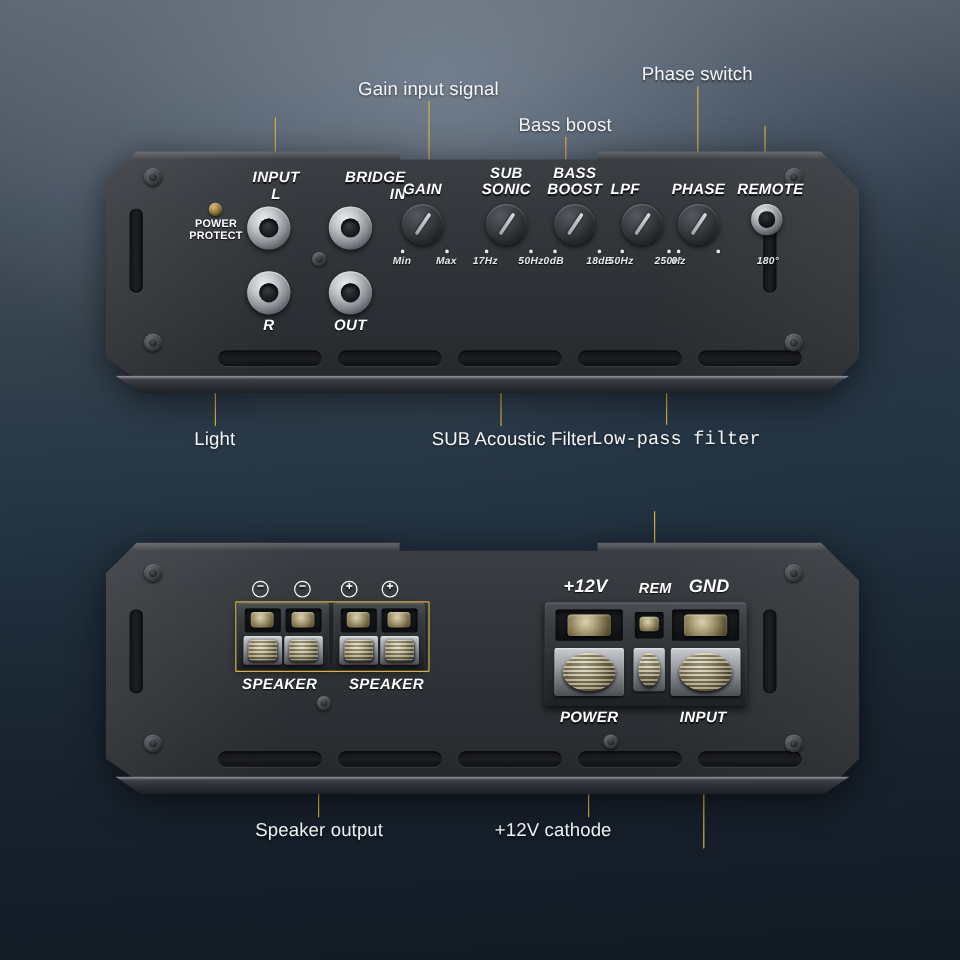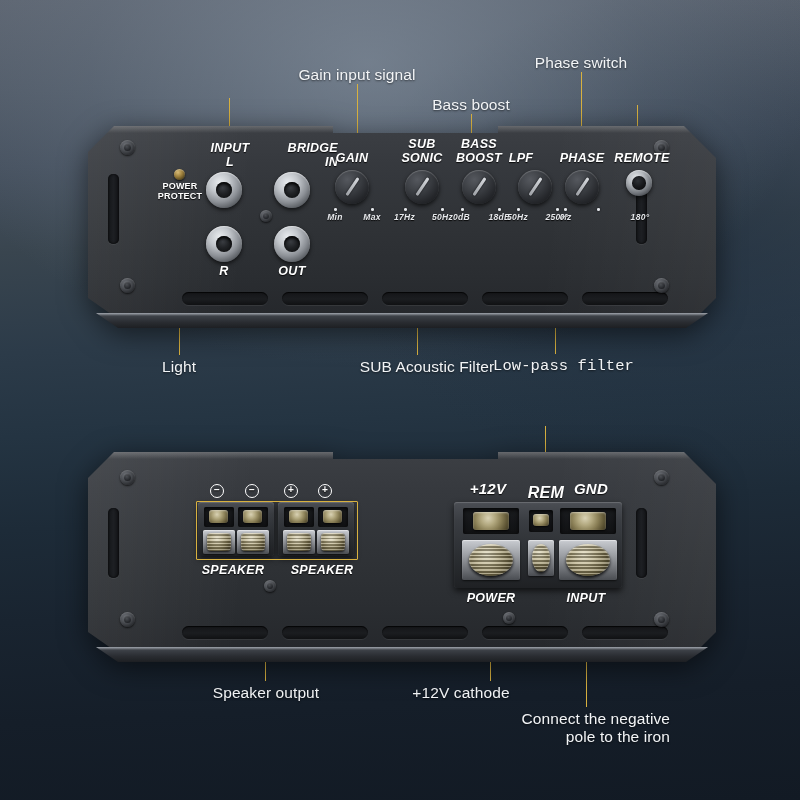--- a/index.html
+++ b/index.html
@@ -239,22 +239,20 @@
   </div>
 
   <div class="lead" style="left:545px;top:426px;height:108px;"></div>
 
   <div class="callout ctr" style="left:197px;top:684px;width:138px;">Speaker output</div>
   <div class="lead" style="left:265px;top:555px;height:126px;"></div>
 
   <div class="callout ctr" style="left:380px;top:684px;width:162px;">+12V cathode</div>
   <div class="lead" style="left:490px;top:580px;height:101px;"></div>
 
-  <div class="callout rgt" style="left:440px;top:710px;width:230px;">Connect the negative
-pole to the iron</div>
   <div class="lead" style="left:586px;top:580px;height:127px;"></div>
 
   <div class="amp" style="left:88px;top:452px;width:628px;height:218px;">
     <div style="position:absolute;inset:0;
          clip-path:polygon(0 26px, 26px 0, 160px 0,
                            160px 0, 245px 0, 245px 7px, 410px 7px, 410px 0,
                            596px 0, 628px 32px, 628px 180px,
                            600px 208px, 40px 208px, 0 180px);">
       <div class="face"></div>
       <div class="topsheen"></div>
@@ -308,21 +306,21 @@
     <div class="tscrew big" style="left:153px;top:81px;width:24px;height:18px;"></div>
     <div class="tscrew big" style="left:199px;top:81px;width:24px;height:18px;"></div>
     <div class="tscrew big" style="left:233px;top:81px;width:24px;height:18px;"></div>
 
     <div class="hlbox" style="left:108px;top:49px;width:160px;height:57px;"></div>
 
     <div class="silk" style="left:100px;top:112px;width:90px;">SPEAKER</div>
     <div class="silk" style="left:192px;top:112px;width:84px;">SPEAKER</div>
 
     <div class="silk" style="left:372px;top:29px;width:56px;font-size:15px;">+12V</div>
-    <div class="silk" style="left:437px;top:32px;width:42px;font-size:16px;">REM</div>
+    <div class="silk" style="left:437px;top:32px;width:42px;font-size:12px;">REM</div>
     <div class="silk" style="left:478px;top:29px;width:50px;font-size:15px;">GND</div>
 
     <div class="tblock" style="left:366px;top:50px;width:168px;height:86px;"></div>
 
     <div class="tcell" style="left:375px;top:56px;width:56px;height:26px;"></div>
     <div class="tscrew" style="left:385px;top:60px;width:36px;height:18px;"></div>
     <div class="tframe" style="left:374px;top:88px;width:58px;height:40px;"></div>
     <div class="tsocket" style="left:381px;top:92px;width:44px;height:32px;"></div>
 
     <div class="tcell" style="left:441px;top:58px;width:24px;height:22px;"></div>

